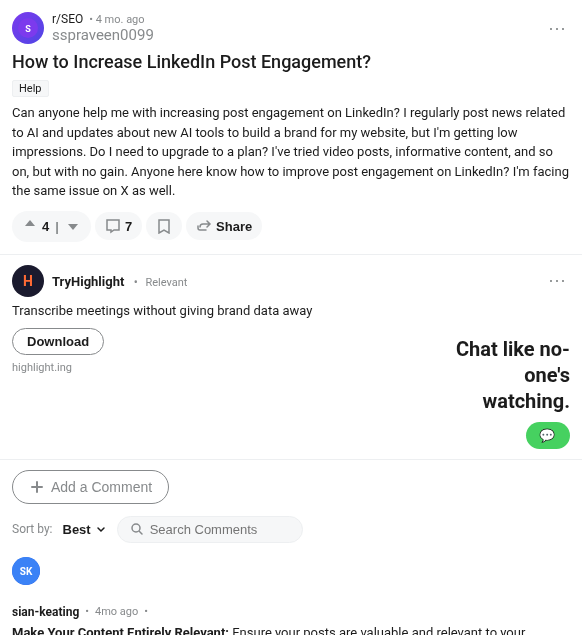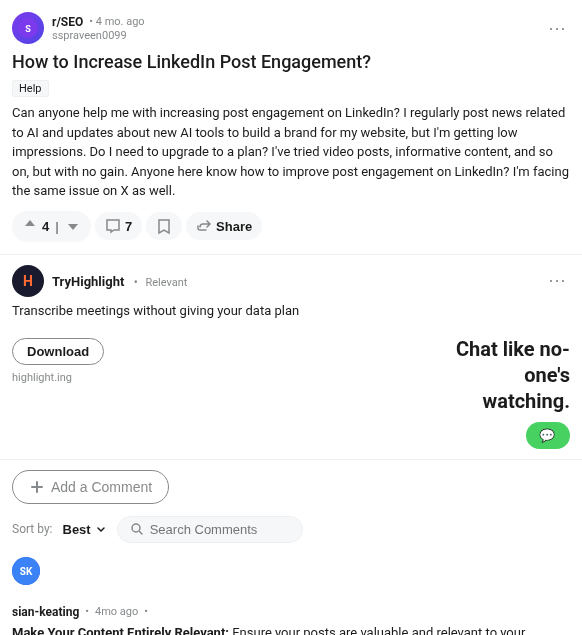--- a/index.html
+++ b/index.html
@@ -43,31 +43,31 @@
       flex-shrink: 0;
     }
 
     .post-meta {
       display: flex;
       flex-direction: column;
     }
 
     .post-subreddit {
       font-size: 12px;
-      font-weight: 700;
+      font-weight: 400;
       color: #1c1c1c;
     }
 
     .post-time {
       font-size: 11px;
       color: #878a8c;
     }
 
     .post-username {
-      font-size: 11px;
+      font-size: 15px;
       color: #878a8c;
     }
 
     .more-btn {
       background: none;
       border: none;
       cursor: pointer;
       color: #878a8c;
       font-size: 18px;
       padding: 0 4px;
@@ -207,21 +207,20 @@
     .download-btn {
       display: inline-block;
       border: 1px solid #878a8c;
       border-radius: 20px;
       padding: 5px 14px;
       font-size: 13px;
       font-weight: 600;
       cursor: pointer;
       background: white;
       color: #1c1c1c;
-      margin-top: 10px;
     }
 
     .ad-domain {
       font-size: 11px;
       color: #878a8c;
       margin-top: 6px;
     }
 
     .ad-right {
       width: 130px;
@@ -501,21 +500,21 @@
         <span class="ad-name">TryHighlight</span>
         <span style="color:#878a8c;font-size:12px;margin-left:6px;">•</span>
         <span class="ad-promoted" style="margin-left:4px;">Relevant</span>
       </div>
     </div>
     <button class="more-btn">···</button>
   </div>
 
   <div class="ad-body">
     <div class="ad-left">
-      <div class="ad-text">Transcribe meetings without giving your data plan</div>
+      <div class="ad-text">Transcribe meetings without giving brand data away</div>
       <button class="download-btn">Download</button>
       <div class="ad-domain">highlight.ing</div>
     </div>
     <div class="ad-right">
       <div class="ad-tagline">Chat like no-one's watching.</div>
       <button class="ad-chat-btn">
         <span>💬</span>
       </button>
     </div>
   </div>

